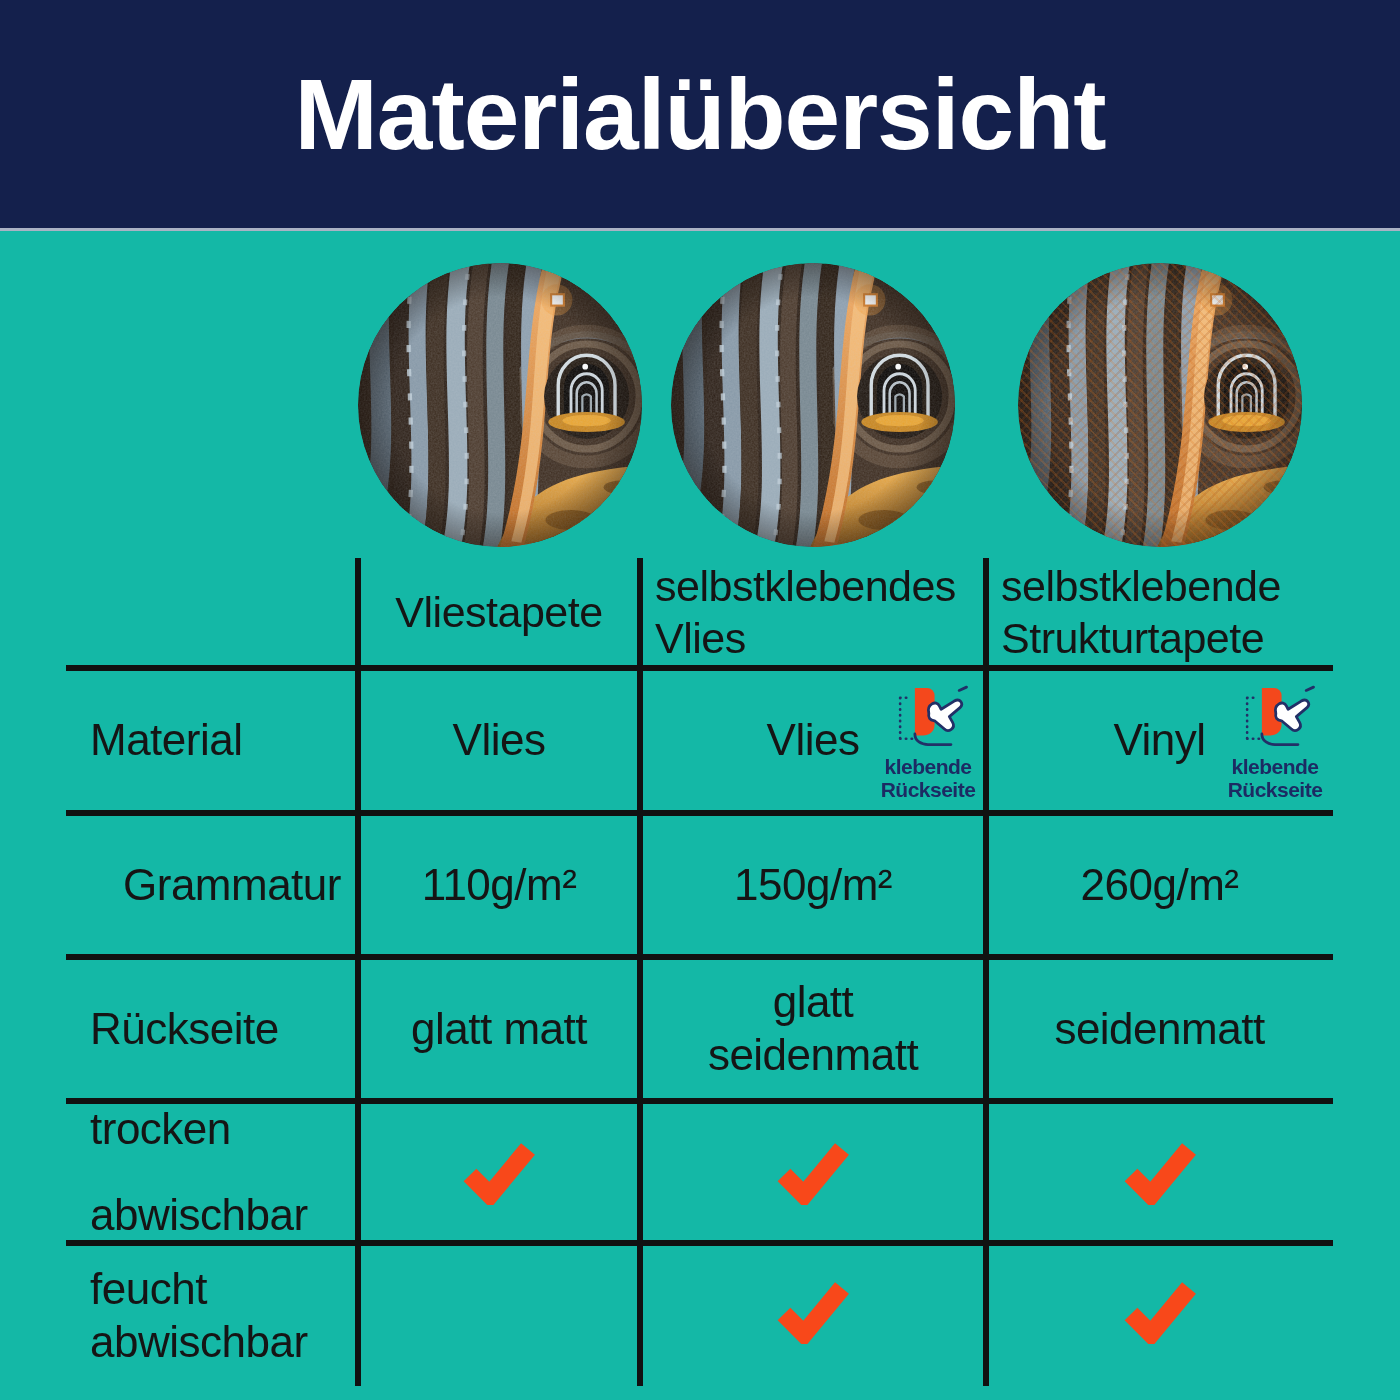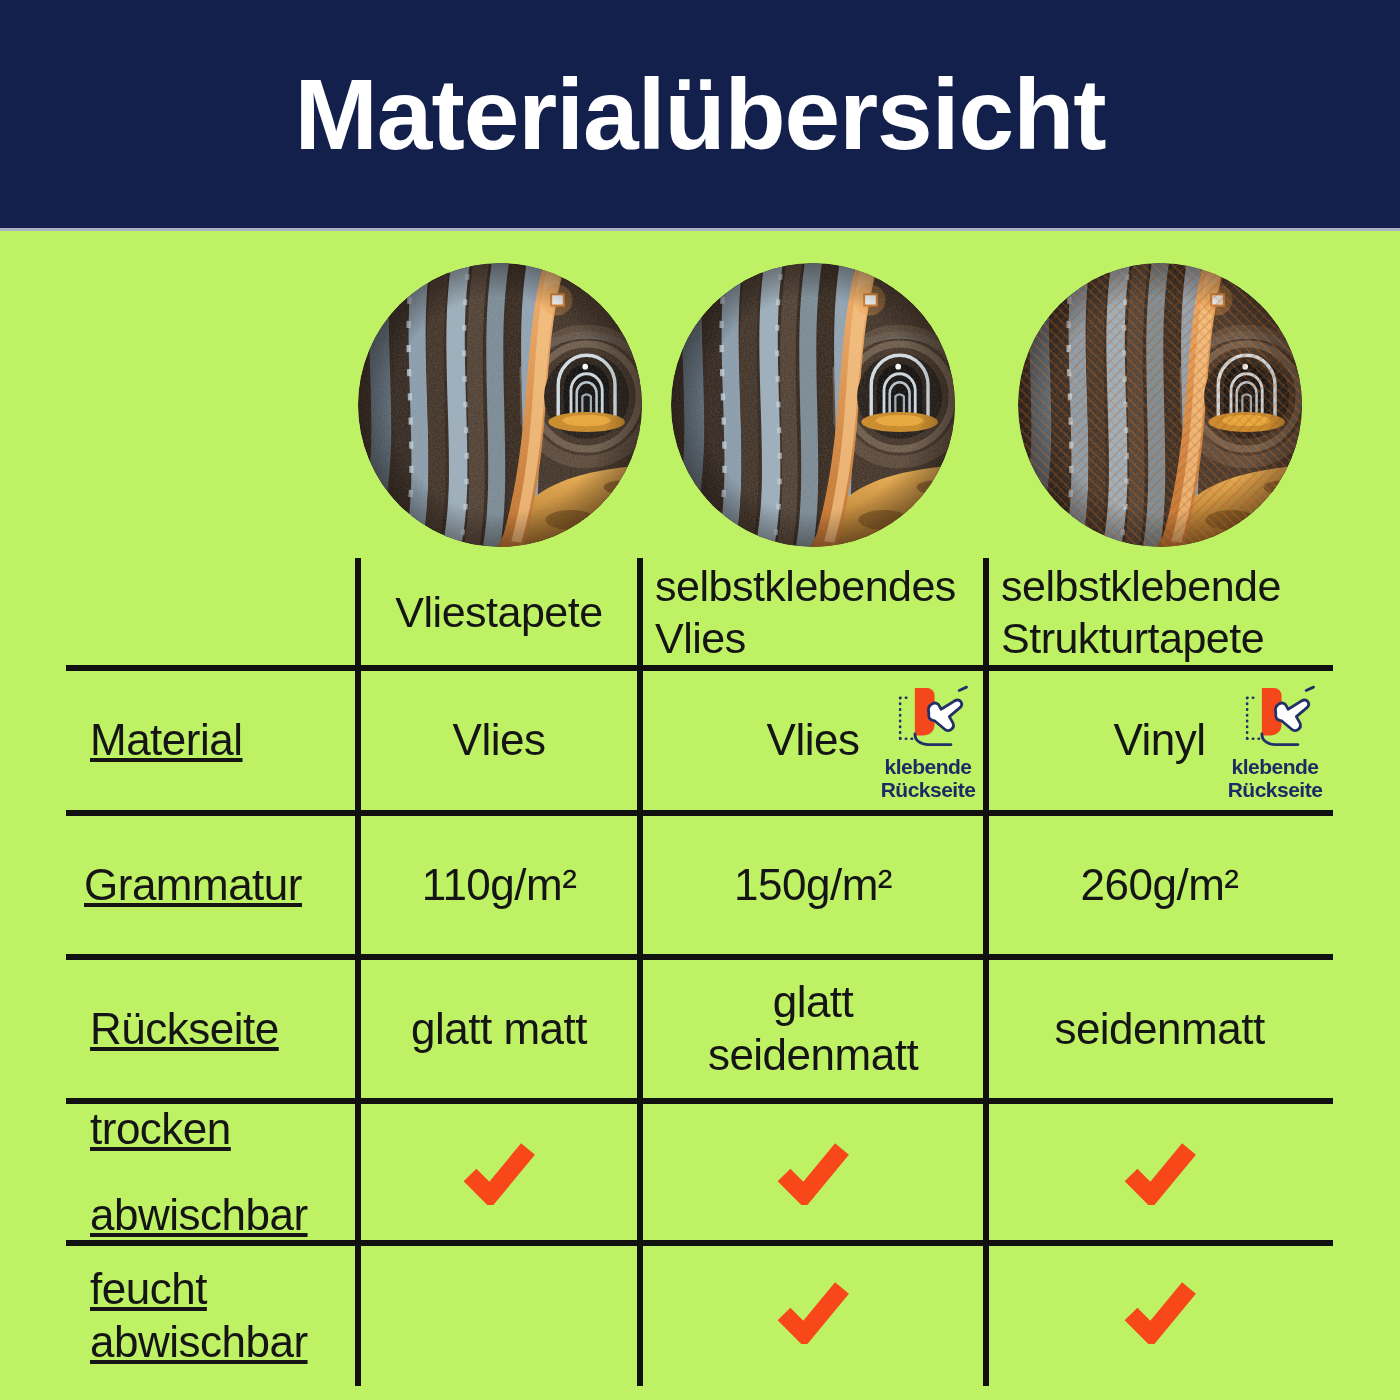--- a/index.html
+++ b/index.html
@@ -1,17 +1,17 @@
 <!DOCTYPE html>
 <html><head>
 <meta charset="utf-8">
 <style>
   html,body{margin:0;padding:0;background:#ffffff;}
   .canvas{
-    position:relative;width:1400px;height:1400px;background:#bef264;overflow:hidden;
+    position:relative;width:1400px;height:1400px;background:#14b8a6;overflow:hidden;
     font-family:"Liberation Sans","DejaVu Sans",sans-serif;color:#151515;
   }
   
   .band{position:absolute;left:0;top:0;width:1400px;height:228px;background:#14204C;
         display:flex;align-items:center;justify-content:center;}
   .band-edge{position:absolute;left:0;top:228px;width:1400px;height:3px;background:#aab2c4;}
   .band h1{margin:0;color:#ffffff;font-size:100px;font-weight:800;letter-spacing:-1px;line-height:1;}
   
   .circle{position:absolute;width:284px;height:284px;border-radius:50%;overflow:hidden;}
   .circle svg{display:block;width:100%;height:100%;}
@@ -23,21 +23,21 @@
   }
   
   .hline{position:absolute;height:6px;background:#111;left:66px;width:1267px;}
   .vline{position:absolute;width:6px;background:#111;top:558px;height:828px;}
   
   .cell{position:absolute;display:flex;flex-direction:column;justify-content:center;
         font-size:44px;letter-spacing:-0.5px;line-height:1.2;}
   .cell.center{align-items:center;text-align:center;}
   .cell.left{align-items:flex-start;text-align:left;}
   .cell .l2:empty{display:none;}
-  .rowlabel{padding-left:24px;box-sizing:border-box;text-decoration:underline;}
+  .rowlabel{padding-left:24px;box-sizing:border-box;}
   .colhead{font-size:43px;}
   .colhead.left{padding-left:15px;box-sizing:border-box;}
   
   .badge{position:absolute;right:5px;top:50%;transform:translateY(-50%);width:106px;text-align:center;}
   .badge svg{width:82px;height:76px;display:block;margin:0 auto;}
   .badge-text{font-size:21px;font-weight:bold;color:#1C2B63;line-height:1.12;letter-spacing:-0.5px;}
   
   .checkwrap{display:flex;align-items:center;justify-content:center;}
   .check{width:76px;height:66px;}
 </style>
@@ -157,21 +157,21 @@
     <span class="l2">Vlies</span>
   </div>
   <div class="cell left colhead" style="left:986px;top:560px;width:347px;height:105px;">
     <span>selbstklebende</span>
     <span class="l2">Strukturtapete</span>
   </div>
 
   <div class="cell left rowlabel" style="left:66px;top:671px;width:292px;height:139px;">
     <span>Material</span>
   </div>
-  <div class="cell left rowlabel" style="left:60px;top:816px;width:292px;height:138px;">
+  <div class="cell left rowlabel" style="left:74px;top:816px;width:292px;height:138px;align-items:center;">
     <span>Grammatur</span>
   </div>
   <div class="cell left rowlabel" style="left:66px;top:960px;width:292px;height:138px;">
     <span>Rückseite</span>
   </div>
   <div class="cell left rowlabel" style="left:66px;top:1104px;width:292px;height:136px;gap:33px;">
     <span>trocken</span>
     <span class="l2">abwischbar</span>
   </div>
   <div class="cell left rowlabel" style="left:66px;top:1246px;width:292px;height:140px;">

